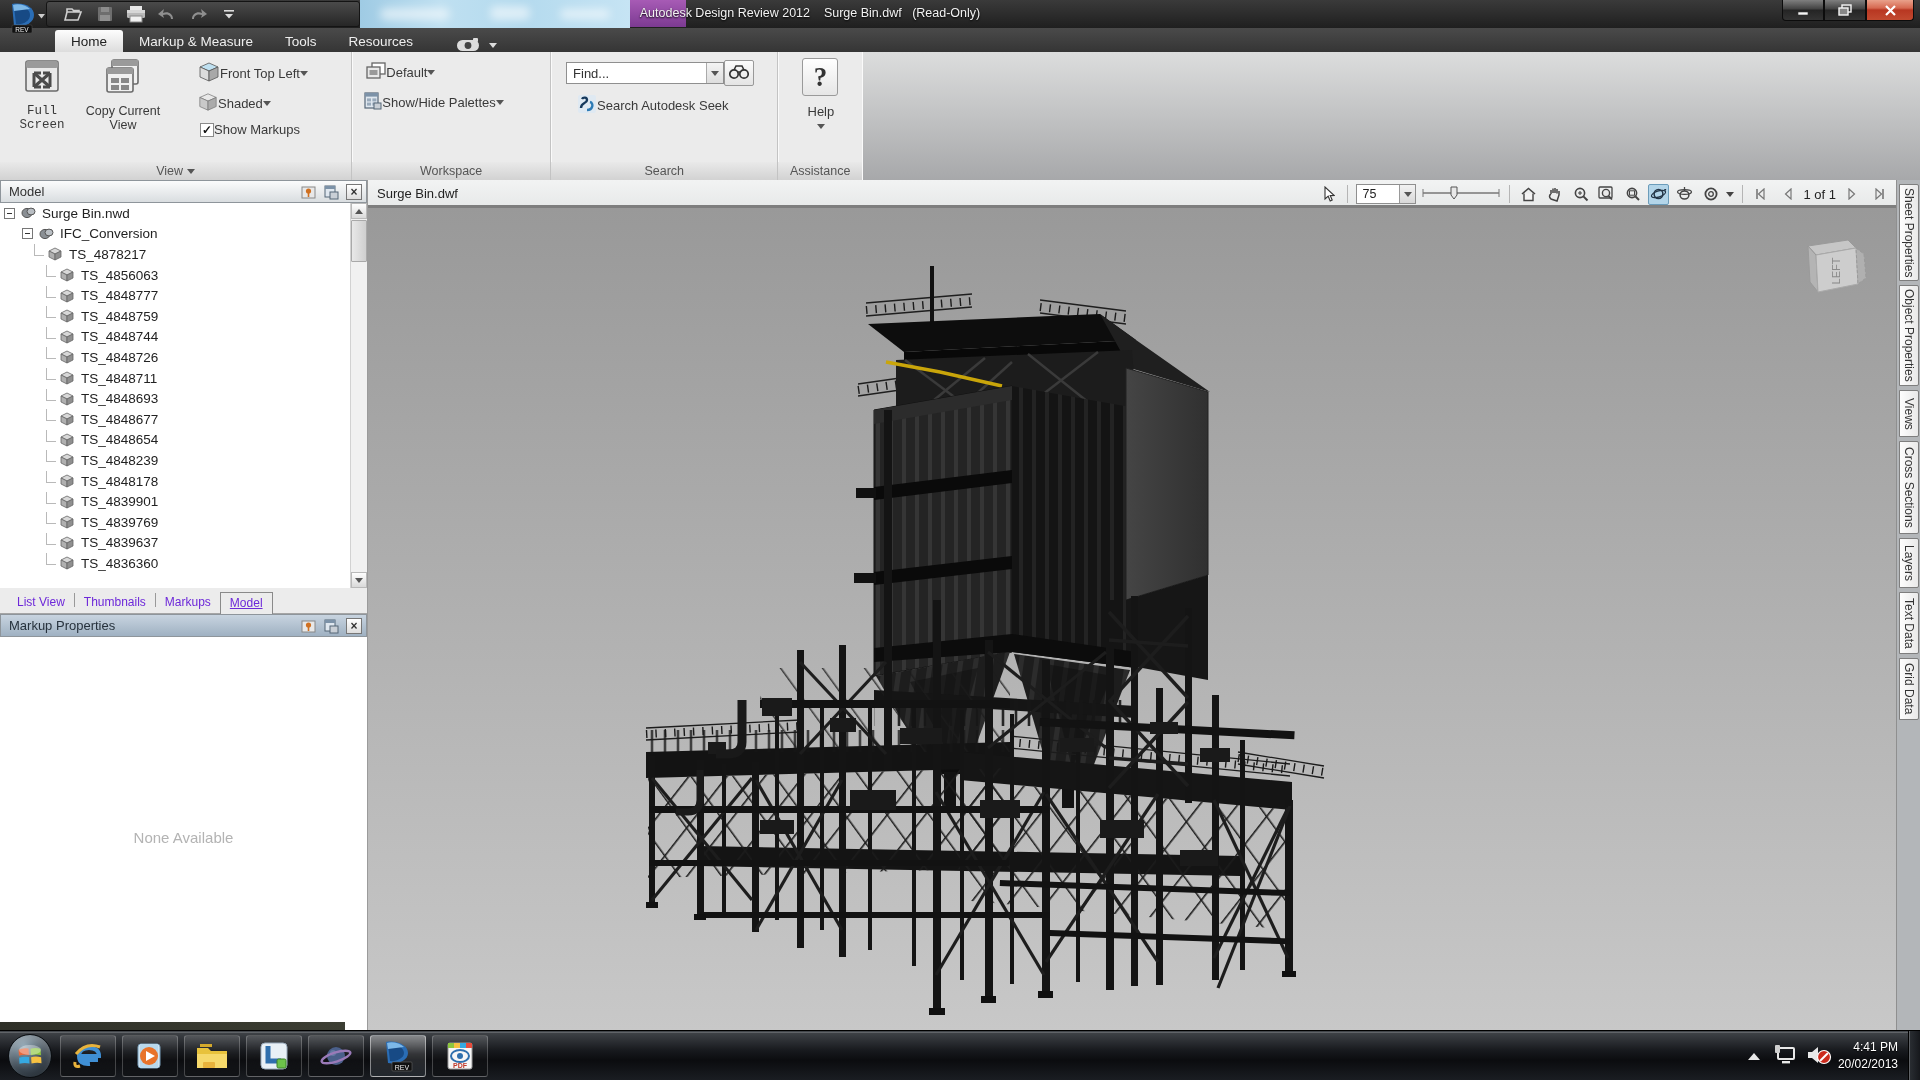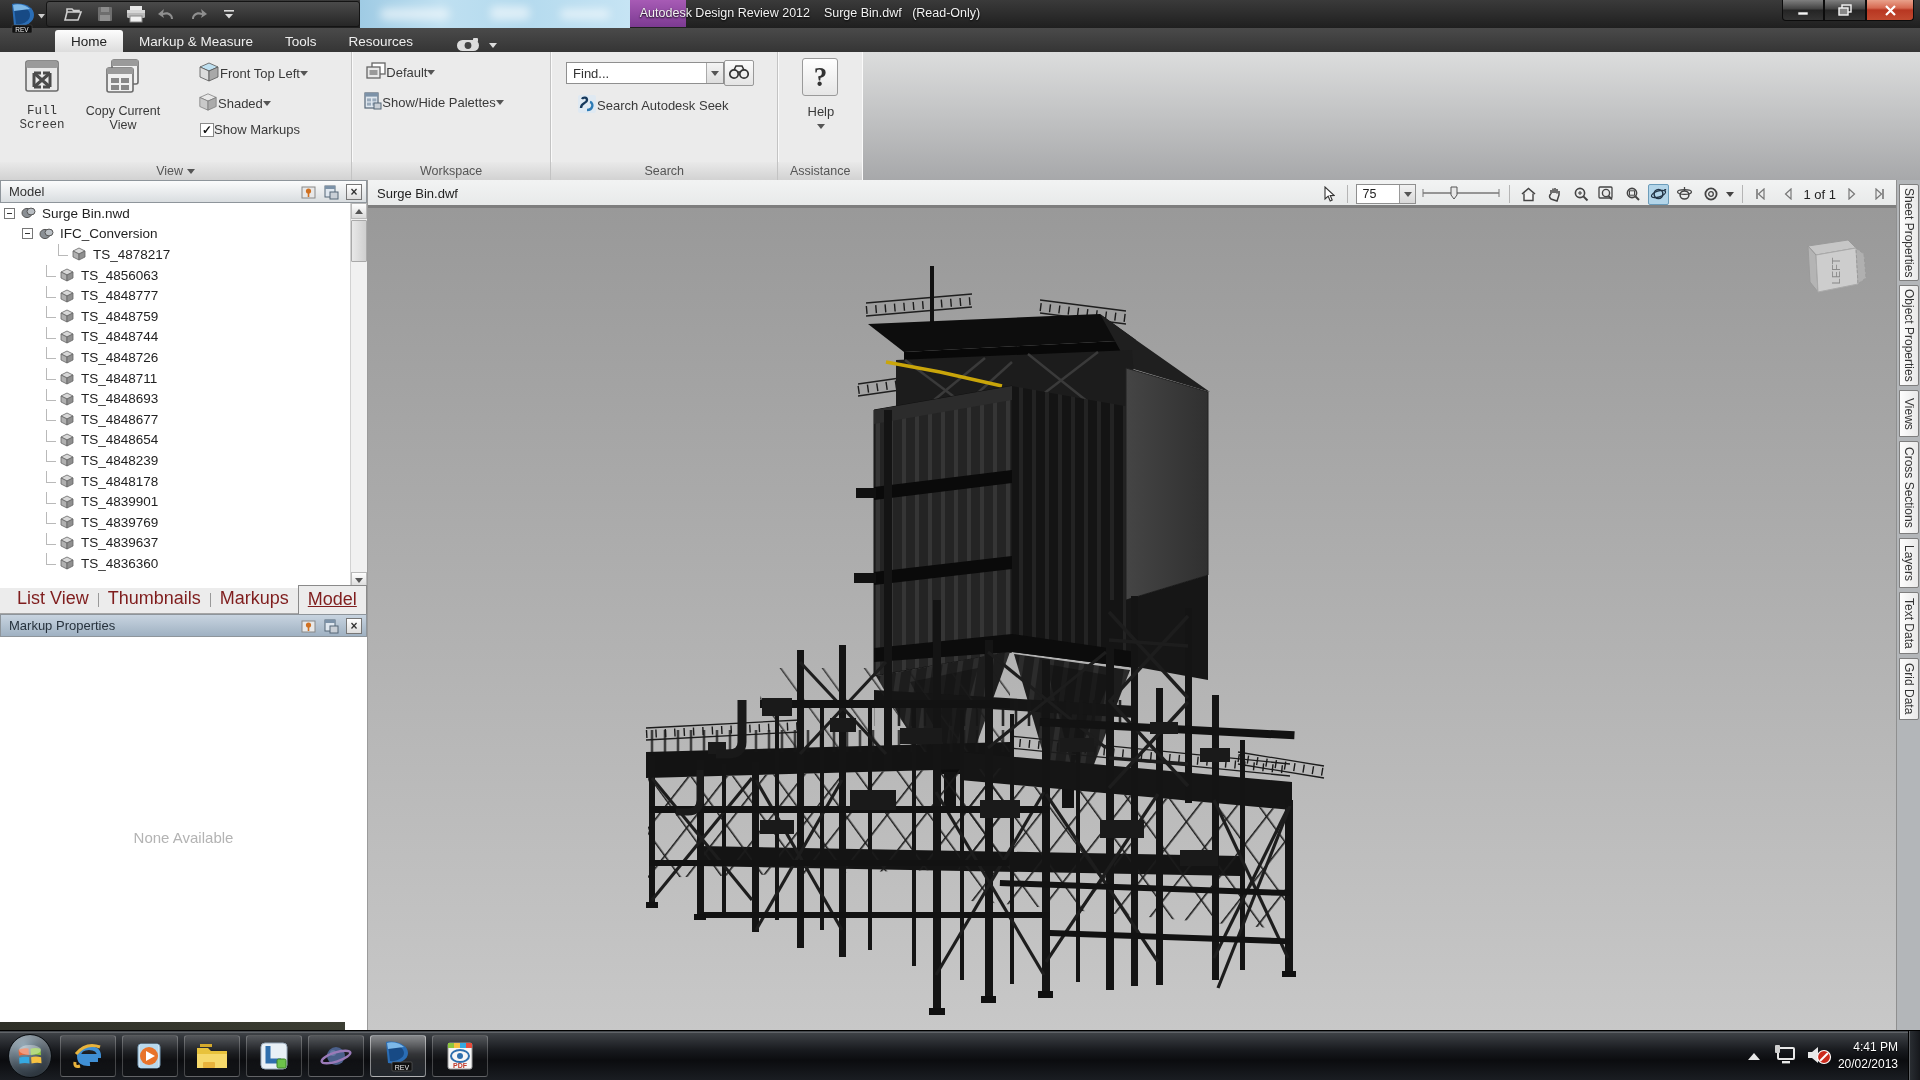--- a/index.html
+++ b/index.html
@@ -66,21 +66,21 @@
 #tree { position:relative; background:#fff; height:385px; overflow:hidden; }
 .trow { position:relative; height:20.6px; display:flex; align-items:center; color:#222; font-size:13.5px; }
 .texp { width:11px; height:11px; border:1px solid #777; background:#fff; position:relative; margin-right:6px; flex:none; }
 .texp::after { content:""; position:absolute; left:2px; top:4px; width:5px; height:1px; background:#333; }
 .tico { width:15px; height:14px; margin-right:6px; flex:none; }
 .branch { width:10px; height:12px; border-left:1px solid #b9b9b9; border-bottom:1px solid #b9b9b9; margin:-8px 4px 0 6px; flex:none; }
 #vscroll { position:absolute; right:0; top:0; width:17px; height:385px; background:#f1f1f1; border-left:1px solid #d2d2d2; }
 .sbtn { position:absolute; left:0; width:16px; height:16px; background:linear-gradient(#fefefe,#d9d9d9); border:1px solid #b9b9b9; display:flex; align-items:center; justify-content:center; }
 #sthumb { position:absolute; left:0; top:17px; width:16px; height:42px; background:linear-gradient(90deg,#e8e8e8,#cfcfcf); border:1px solid #a9a9a9; border-radius:1px; }
 #panel-tabs { height:26px; display:flex; align-items:flex-end; padding-left:8px; background:#ececec; border-bottom:1px solid #a5a5a5; }
-.ptab { padding:3px 9px 4px; color:#7f1d1d; font-size:18px; position:relative; }
+.ptab { padding:3px 9px 4px; color:#6d28d9; font-size:12px; position:relative; }
 .ptab.active { background:#ececec; border:1px solid #8a8a8a; border-bottom:none; text-decoration:underline; margin-bottom:-1px; }
 .ptab-sep { width:1px; height:14px; background:#999; margin-bottom:6px; }
 #markup-body { background:#fff; height:414px; position:relative; }
 #none-avail { position:absolute; top:192px; width:100%; text-align:center; color:#b3b3b3; font-size:15px; }
 
 
 #canvas { left:368px; top:208px; width:1528px; height:822px; background:linear-gradient(#999999,#c8c8c8); overflow:hidden; }
 #viewcube { position:absolute; left:1432px; top:26px; width:76px; height:66px; }
 
 
@@ -477,21 +477,21 @@
       <span class="texp"></span>
       <span class="tico">
         <svg width="15" height="14" viewBox="0 0 15 14">
             <ellipse cx="6" cy="7" rx="5" ry="4.6" fill="#8a8f94" stroke="#555"></ellipse>
             <ellipse cx="10" cy="5.5" rx="4" ry="3.4" fill="#b9bec3" stroke="#555"></ellipse>
           </svg>
       </span>
       <span>IFC_Conversion</span>
     </div>
     <div id="tree-items">
-        <div class="trow" style="padding-left: 52px;">
+        <div class="trow" style="padding-left: 28px;">
           <span class="branch"></span>
           <span class="tico"><svg width="14" height="14" viewBox="0 0 14 14">
               <polygon points="7,1 13,4 7,7 1,4" fill="#d8d8d8" stroke="#666" stroke-width="0.8"></polygon>
               <polygon points="1,4 7,7 7,13 1,10" fill="#b0b0b0" stroke="#666" stroke-width="0.8"></polygon>
               <polygon points="13,4 7,7 7,13 13,10" fill="#8f8f8f" stroke="#666" stroke-width="0.8"></polygon>
             </svg></span>
           <span>TS_4878217</span>
         </div>
         <div class="trow" style="padding-left: 40px;">
           <span class="branch"></span>

